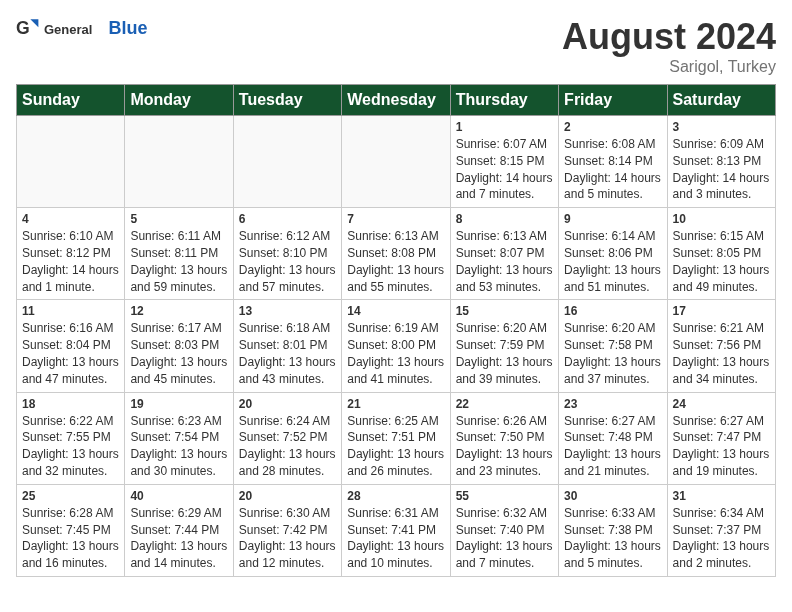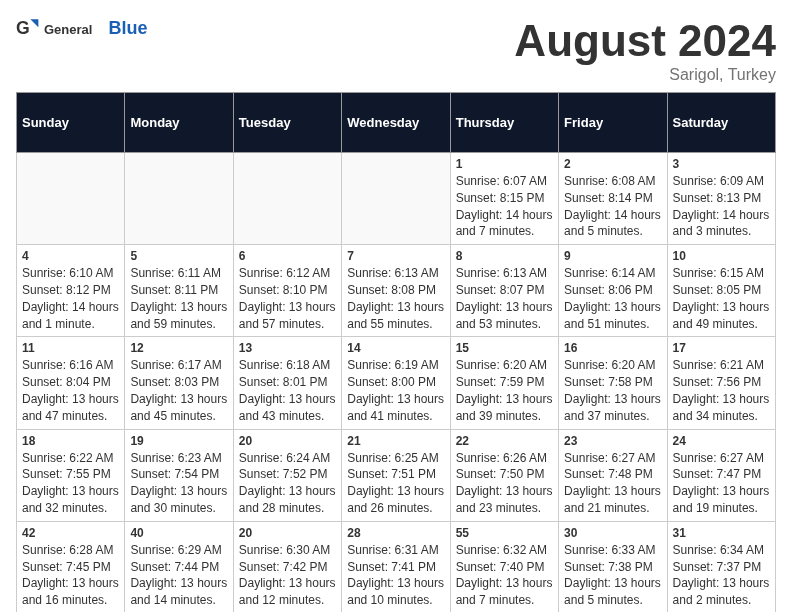--- a/index.html
+++ b/index.html
@@ -33,39 +33,39 @@
       margin-left: 16px;
     }
     .logo-icon {
       width: 24px;
       height: 24px;
     }
     .title-section {
       text-align: right;
     }
     .month-title {
-      font-size: 44px;
+      font-size: 36px;
       font-weight: bold;
       color: #333;
     }
     .subtitle {
       font-size: 16px;
       color: #737373;
     }
     .calendar {
       width: 100%;
       border-collapse: collapse;
       table-layout: fixed;
     }
     .calendar th {
-      background-color: #0f172a;
+      background-color: #14532d;
       color: #fff;
       text-align: left;
-      padding: 22px 5px;
-      font-size: 13px;
+      padding: 6px 5px;
+      font-size: 16px;
       border: 1px solid #999;
     }
     .calendar td {
       border: 1px solid #ccc;
       vertical-align: top;
       padding: 4px 5px;
       font-size: 10px;
       color: #333;
       height: 90px;
       background: #fff;
@@ -218,21 +218,21 @@
           <div class="day-number">23</div>
           <div class="day-info">Sunrise: 6:27 AM<br>Sunset: 7:48 PM<br>Daylight: 13 hours and 21 minutes.</div>
         </td>
         <td>
           <div class="day-number">24</div>
           <div class="day-info">Sunrise: 6:27 AM<br>Sunset: 7:47 PM<br>Daylight: 13 hours and 19 minutes.</div>
         </td>
       </tr>
       <tr>
         <td>
-          <div class="day-number">42</div>
+          <div class="day-number">25</div>
           <div class="day-info">Sunrise: 6:28 AM<br>Sunset: 7:45 PM<br>Daylight: 13 hours and 16 minutes.</div>
         </td>
         <td>
           <div class="day-number">40</div>
           <div class="day-info">Sunrise: 6:29 AM<br>Sunset: 7:44 PM<br>Daylight: 13 hours and 14 minutes.</div>
         </td>
         <td>
           <div class="day-number">20</div>
           <div class="day-info">Sunrise: 6:30 AM<br>Sunset: 7:42 PM<br>Daylight: 13 hours and 12 minutes.</div>
         </td>

